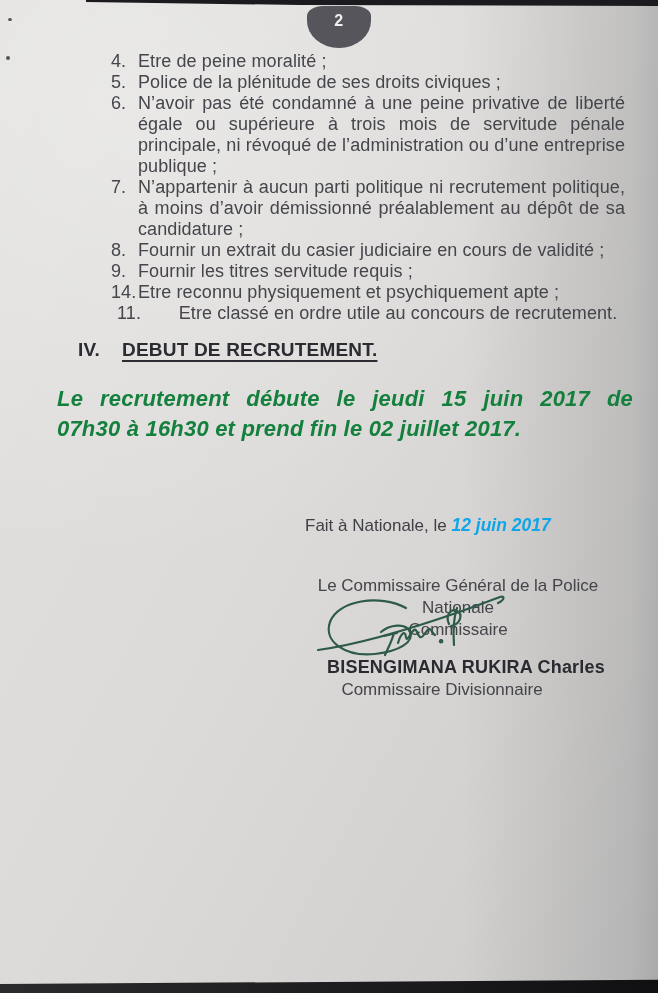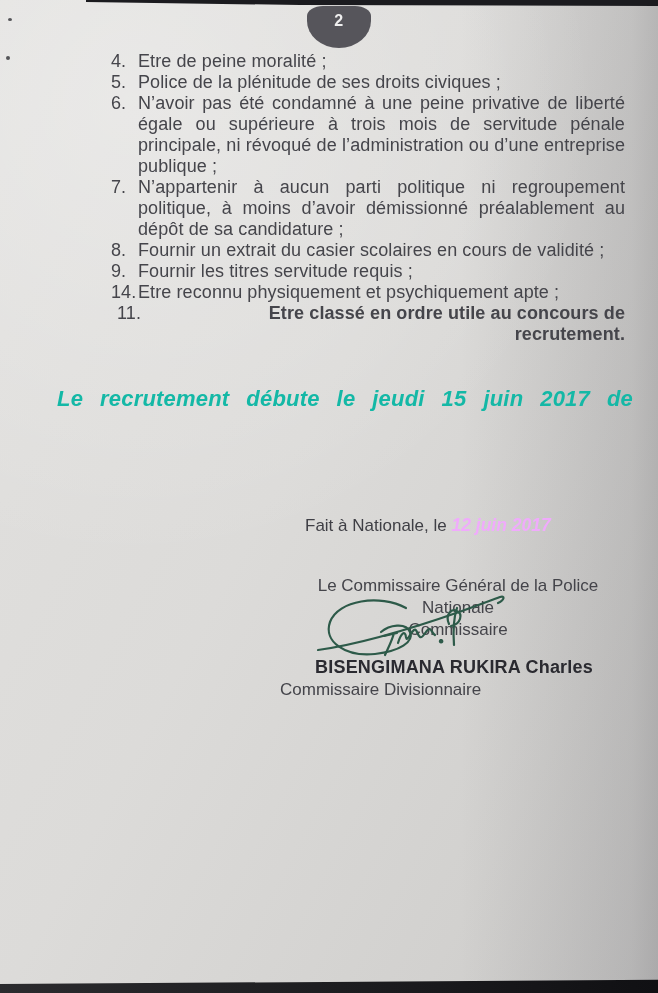--- a/index.html
+++ b/index.html
@@ -39,55 +39,55 @@
   }
 
   .list{
     position:absolute;left:111px;top:51px;width:514px;
     font-size:18px;line-height:21px;color:#45454b;letter-spacing:.1px;
   }
   .list .row{display:flex;}
   .list .num{flex:0 0 27px;}
   .list .txt{flex:1;text-align:justify;}
   .list .row.last .num{padding-left:6px;}
-  .list .row.last .txt{margin-left:27px;text-align:right;font-weight:bold;}
+  .list .row.last .txt{margin-left:27px;text-align:center;}
 
   .heading{
     position:absolute;left:78px;top:339px;display:flex;
     font-size:19px;font-weight:bold;color:#2b2b31;letter-spacing:.2px;
   }
   .heading .num{width:44px;}
   .heading .title{
     text-decoration:underline;text-decoration-thickness:2px;text-underline-offset:4px;
   }
 
   .announcement{
     position:absolute;left:57px;top:384px;width:576px;
     font-size:22px;line-height:30px;font-weight:bold;font-style:italic;
-    color:#14b8a6;letter-spacing:.2px;
+    color:#15803d;letter-spacing:.2px;
   }
   .announcement .l1{text-align:justify;text-align-last:justify;}
 
   .dateline{
     position:absolute;left:305px;top:515px;font-size:17px;color:#3f3f45;
   }
-  .dateline .date{font-weight:bold;font-style:italic;font-size:17.5px;color:#f0abfc;}
+  .dateline .date{font-weight:bold;font-style:italic;font-size:17.5px;color:#0ea5e9;}
 
   .sig-title{
     position:absolute;left:280px;top:575px;width:356px;text-align:center;
     font-size:17px;line-height:22px;color:#44444a;
   }
   .sig-ink{position:absolute;left:310px;top:588px;width:200px;height:75px;z-index:3;}
   .sig-ink path{fill:none;stroke:#2d5a49;stroke-width:2.2;stroke-linecap:round;stroke-linejoin:round;}
   .sig-name{
-    position:absolute;left:276px;top:657px;width:356px;text-align:center;
+    position:absolute;left:288px;top:657px;width:356px;text-align:center;
     font-size:18px;font-weight:bold;color:#2a2a30;letter-spacing:.2px;
   }
   .sig-role{
-    position:absolute;left:280px;top:680px;width:356px;text-align:left;
+    position:absolute;left:264px;top:680px;width:356px;text-align:center;
     font-size:17px;color:#44444a;
   }
 </style>
 </head>
 <body>
 
 <div class="photo">
   <div class="paper"></div>
 
   <div class="top-edge"></div>
@@ -107,43 +107,48 @@
     <div class="row">
       <span class="num">5.</span>
       <span class="txt">Police de la plénitude de ses droits civiques ;</span>
     </div>
     <div class="row">
       <span class="num">6.</span>
       <span class="txt">N’avoir pas été condamné à une peine privative de liberté égale ou supérieure à trois mois de servitude pénale principale, ni révoqué de l’administration ou d’une entreprise publique ;</span>
     </div>
     <div class="row">
       <span class="num">7.</span>
-      <span class="txt">N’appartenir à aucun parti politique ni regroupement politique, à moins d’avoir démissionné préalablement au dépôt de sa candidature ;</span>
+      <span class="txt">N’appartenir à aucun parti politique ni recrutement politique, à moins d’avoir démissionné préalablement au dépôt de sa candidature ;</span>
     </div>
     <div class="row">
       <span class="num">8.</span>
-      <span class="txt">Fournir un extrait du casier scolaires en cours de validité ;</span>
+      <span class="txt">Fournir un extrait du casier judiciaire en cours de validité ;</span>
     </div>
     <div class="row">
       <span class="num">9.</span>
       <span class="txt">Fournir les titres servitude requis ;</span>
     </div>
     <div class="row">
       <span class="num">14.</span>
       <span class="txt">Etre reconnu physiquement et psychiquement apte ;</span>
     </div>
     <div class="row last">
       <span class="num">11.</span>
       <span class="txt">Etre classé en ordre utile au concours de recrutement.</span>
     </div>
   </div>
 
+  <div class="heading">
+    <span class="num">IV.</span>
+    <span class="title">DEBUT DE RECRUTEMENT.</span>
+  </div>
 
   <div class="announcement">
     <div class="l1">Le recrutement débute le jeudi 15 juin 2017 de</div>
+    <div class="l2">07h30 à 16h30 et prend fin le 02 juillet 2017.</div>
   </div>
 
   <div class="dateline"><span>Fait à Nationale, le </span><span class="date">12 juin 2017</span></div>
 
   <div class="sig-title">
     <div>Le Commissaire Général de la Police Nationale</div>
     <div>Commissaire</div>
   </div>
 
   <svg class="sig-ink" viewBox="0 0 200 75" aria-hidden="true">

